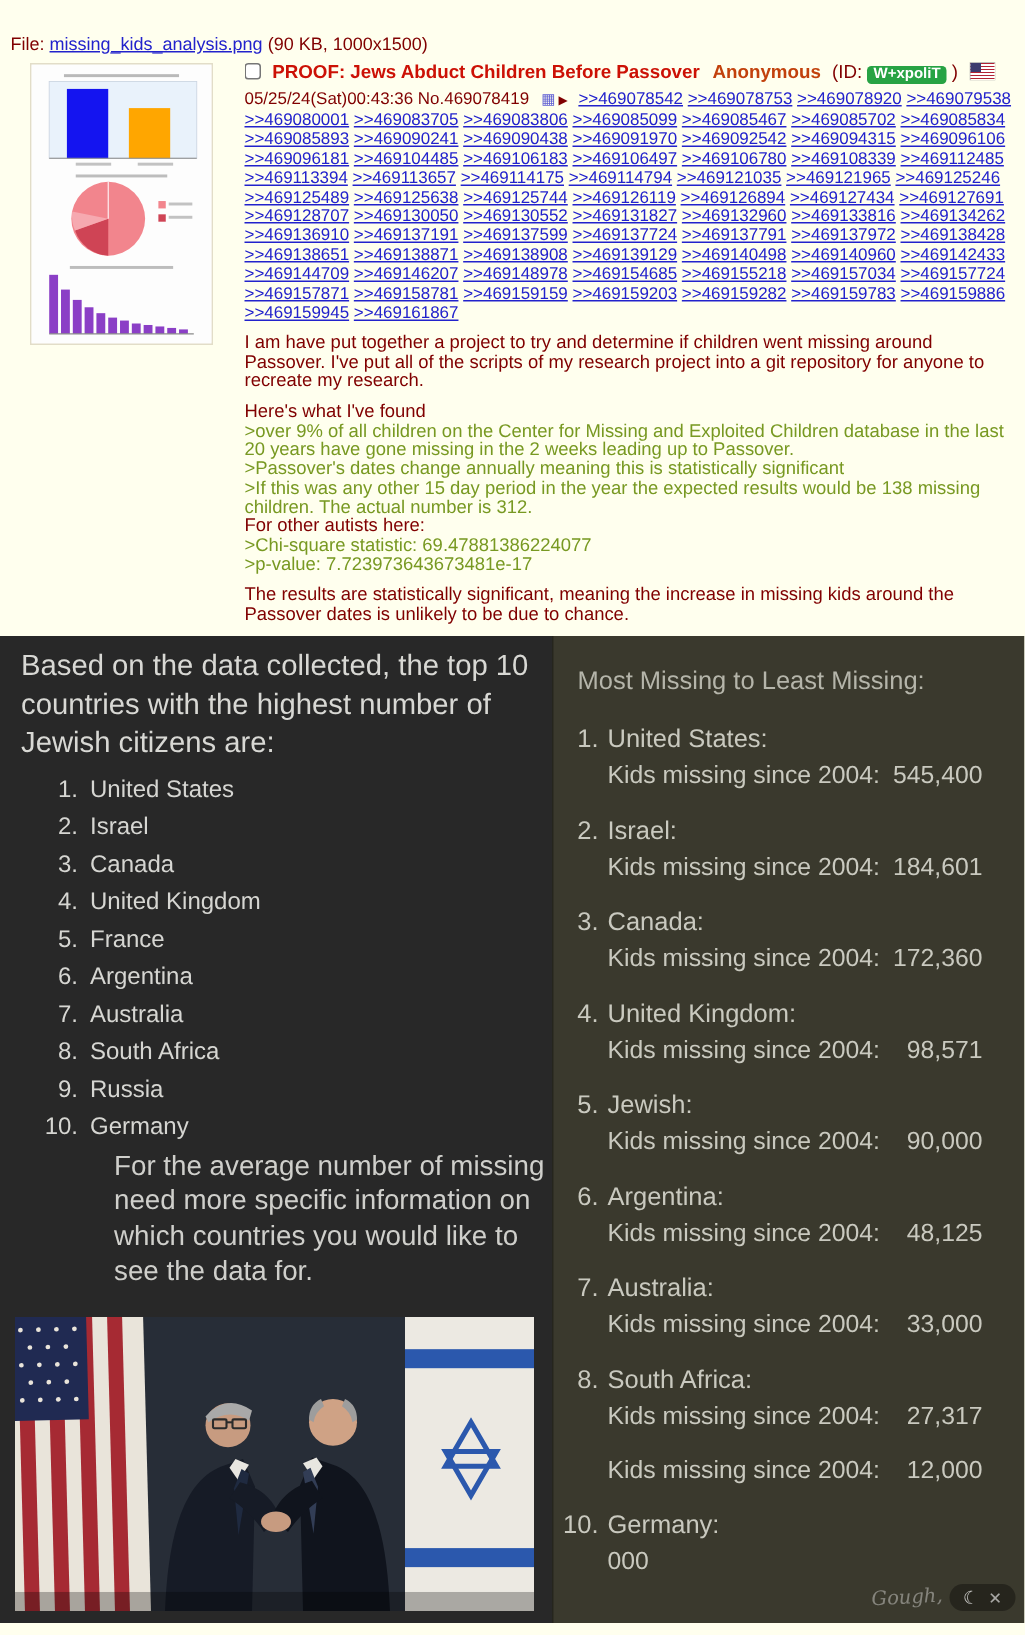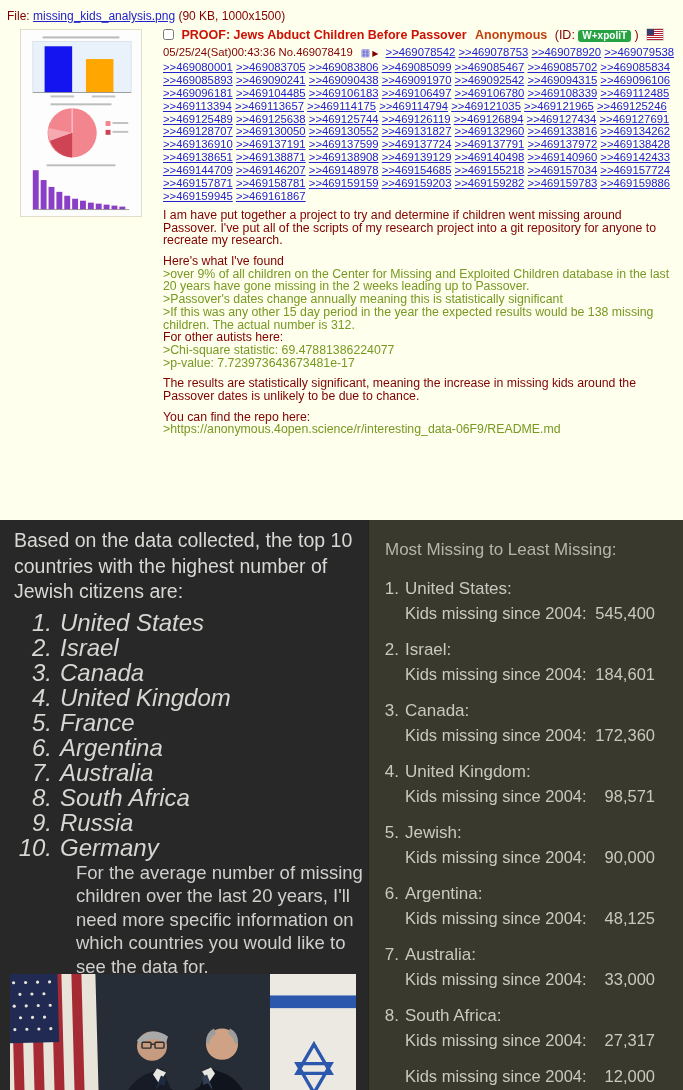--- a/index.html
+++ b/index.html
@@ -3,22 +3,22 @@
 <meta charset="utf-8">
 <style>
   html,body { margin:0; padding:0; }
   body {
     width:683px; height:1090px; overflow:hidden;
     font-family:"Liberation Sans", sans-serif;
     background:#ffffee;
   }
   
   .board {
-    height:520px; box-sizing:border-box; overflow:hidden;
-    background:#ffffee; padding:9px 6px 0 6px;
+    height:424px; box-sizing:border-box; overflow:hidden;
+    background:#ffffee; padding:22px 6px 0 6px;
   }
   .file-line { font-size:12px; color:#800000; margin:0 0 4px 1px; }
   .file-line a { color:#2222cc; text-decoration:underline; cursor:pointer; }
   .post { display:flex; align-items:flex-start; }
   .thumb-wrap { flex:none; margin:2px 21px 0 14px; }
   .thumb {
     display:block; width:122px; height:188px; background:#fdfdfd;
     border:1px solid #e2ddc8; box-sizing:border-box; cursor:pointer;
   }
   .post-content { flex:1; min-width:0; color:#800000; padding-right:2px; }
@@ -51,21 +51,21 @@
   .left-panel {
     width:368px; flex:none; background:#282828; position:relative;
     color:#d6d6d2; overflow:hidden; box-sizing:border-box; padding:8px 8px 0 14px;
   }
   .right-panel {
     flex:1; background:#3a392d; position:relative; overflow:hidden;
     box-sizing:border-box; padding:0 0 0 6px; border-left:1px solid rgba(0,0,0,0.35);
   }
   .lh-line { font-size:19.5px; line-height:25.5px; color:#d8d8d4; white-space:nowrap; }
   .country-list { margin-top:5px; }
-  .country-item { font-size:24px; line-height:25px; color:#d6d6d2; white-space:nowrap;font-style:italic; }
+  .country-item { font-size:16px; line-height:25px; color:#d6d6d2; white-space:nowrap; }
   .cnum { display:inline-block; width:38px; text-align:right; margin-right:8px; }
   .left-note { margin:1px 0 0 62px; }
   .note-line { font-size:18.5px; line-height:23.5px; color:#cfcfcb; white-space:nowrap; }
   .photo-wrap { position:absolute; left:10px; right:12px; bottom:8px; height:196px; overflow:hidden; }
   .photo-wrap svg { display:block; width:100%; height:100%; }
   .right-heading { font-size:17px; color:#b5b5aa; margin:20px 0 16px 10px; white-space:nowrap; }
   .entry { margin-bottom:11px; }
   .eline1 { font-size:17px; line-height:25px; color:#c9c9bf; white-space:nowrap; }
   .enum { display:inline-block; width:24px; text-align:right; margin-right:6px; }
   .eline2 {
@@ -195,21 +195,20 @@
         <div class="country-item"><span class="cnum">4.</span><span class="cname">United Kingdom</span></div>
         <div class="country-item"><span class="cnum">5.</span><span class="cname">France</span></div>
         <div class="country-item"><span class="cnum">6.</span><span class="cname">Argentina</span></div>
         <div class="country-item"><span class="cnum">7.</span><span class="cname">Australia</span></div>
         <div class="country-item"><span class="cnum">8.</span><span class="cname">South Africa</span></div>
         <div class="country-item"><span class="cnum">9.</span><span class="cname">Russia</span></div>
         <div class="country-item"><span class="cnum">10.</span><span class="cname">Germany</span></div>
       </div>
     <div class="left-note">
         <div class="note-line">For the average number of missing</div>
-        <div class="note-line">children over the last 20 years, I'll</div>
         <div class="note-line">need more specific information on</div>
         <div class="note-line">which countries you would like to</div>
         <div class="note-line">see the data for.</div>
       </div>
 
     <div class="photo-wrap">
       <svg viewBox="0 0 346 201" preserveAspectRatio="none" xmlns="http://www.w3.org/2000/svg">
         <rect width="346" height="201" fill="#242a33"></rect>
         <rect x="86" y="0" width="176" height="201" fill="#272d37"></rect>
 

